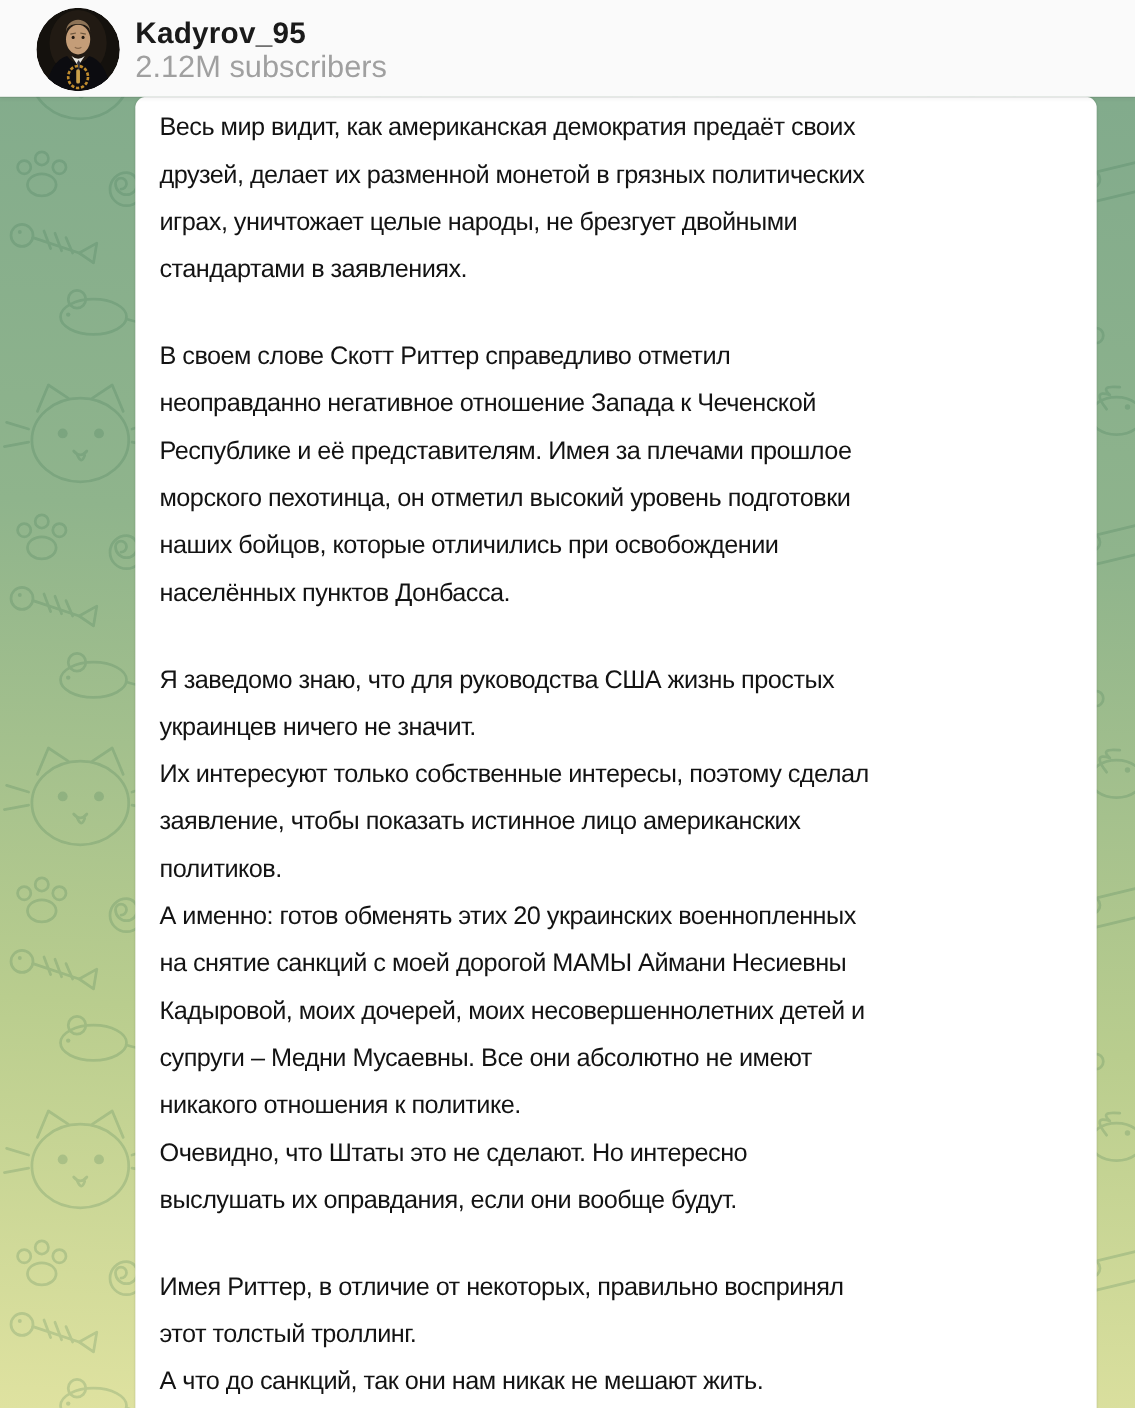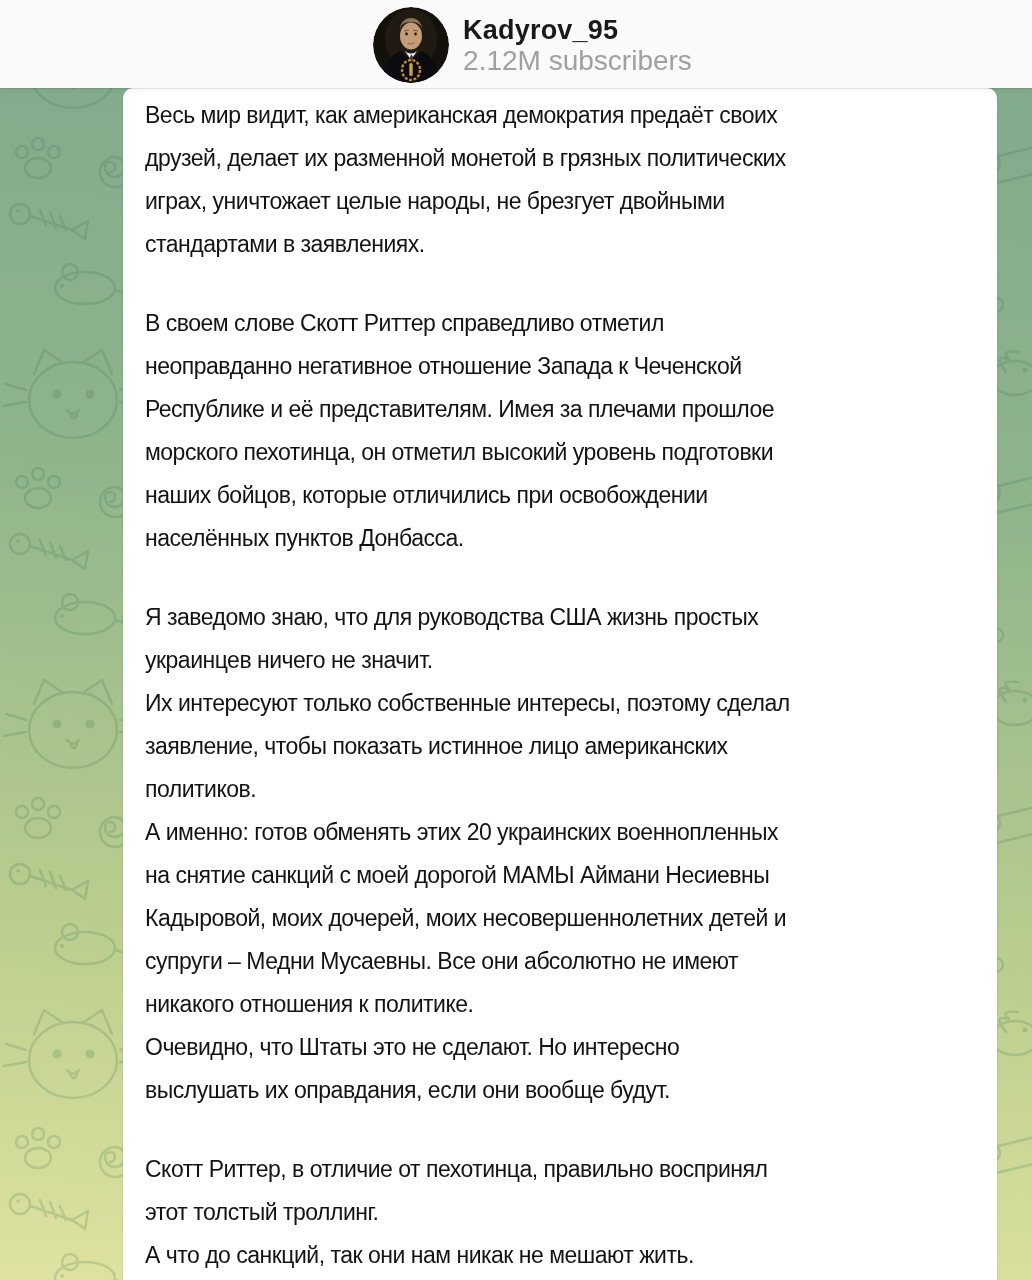--- a/index.html
+++ b/index.html
@@ -9,21 +9,21 @@
   }
   *{margin:0;padding:0;box-sizing:border-box;}
   html,body{width:1032px;height:1280px;overflow:hidden;}
   body{font-family:"Liberation Sans", sans-serif;}
   .screen{position:relative;width:1032px;height:1280px;overflow:hidden;
     background:linear-gradient(183deg,var(--bg_top) 0%,var(--bg_mid1) 38%,var(--bg_mid2) 72%,var(--bg_bottom) 100%);}
   .bg-pattern{position:absolute;inset:0;z-index:0;display:block;}
   
   .header{position:absolute;top:0;left:0;width:1032px;height:88px;z-index:3;
     background:var(--header_bg);display:flex;align-items:center;padding-left:33px;
-    box-shadow:0 1px 0 rgba(0,0,0,0.07),0 2px 4px rgba(0,0,0,0.05);justify-content:center;}
+    box-shadow:0 1px 0 rgba(0,0,0,0.07),0 2px 4px rgba(0,0,0,0.05);}
   .avatar{width:76px;height:76px;border-radius:50%;overflow:hidden;flex:0 0 auto;margin-top:2px;}
   .avatar svg{display:block;}
   .header-text{margin-left:14px;display:flex;flex-direction:column;justify-content:center;}
   .channel-title{font-size:27px;font-weight:700;color:var(--title_color);line-height:30px;letter-spacing:.2px;}
   .channel-subtitle{font-size:28px;font-weight:400;color:var(--subtitle_color);line-height:26px;margin-top:3px;}
   
   .chat{position:absolute;top:88px;left:0;right:0;bottom:0;z-index:1;}
   .bubble{position:absolute;left:123px;top:0;width:874px;height:1220px;
     background:var(--bubble_bg);border-radius:10px 10px 0 0;
     box-shadow:0 1px 2px rgba(0,0,0,0.15);padding:6px 16px 0 22px;overflow:hidden;}
@@ -138,19 +138,19 @@
 Их интересуют только собственные интересы, поэтому сделал
 заявление, чтобы показать истинное лицо американских
 политиков.
 А именно: готов обменять этих 20 украинских военнопленных
 на снятие санкций с моей дорогой МАМЫ Аймани Несиевны
 Кадыровой, моих дочерей, моих несовершеннолетних детей и
 супруги – Медни Мусаевны. Все они абсолютно не имеют
 никакого отношения к политике.
 Очевидно, что Штаты это не сделают. Но интересно
 выслушать их оправдания, если они вообще будут.</p>
-      <p>Скотт Риттер, в отличие от пехотинца, правильно воспринял
+      <p>Имея Риттер, в отличие от некоторых, правильно воспринял
 этот толстый троллинг.
 А что до санкций, так они нам никак не мешают жить.</p>
     </div>
   </main>
 
 </div>
 
 </body></html>

